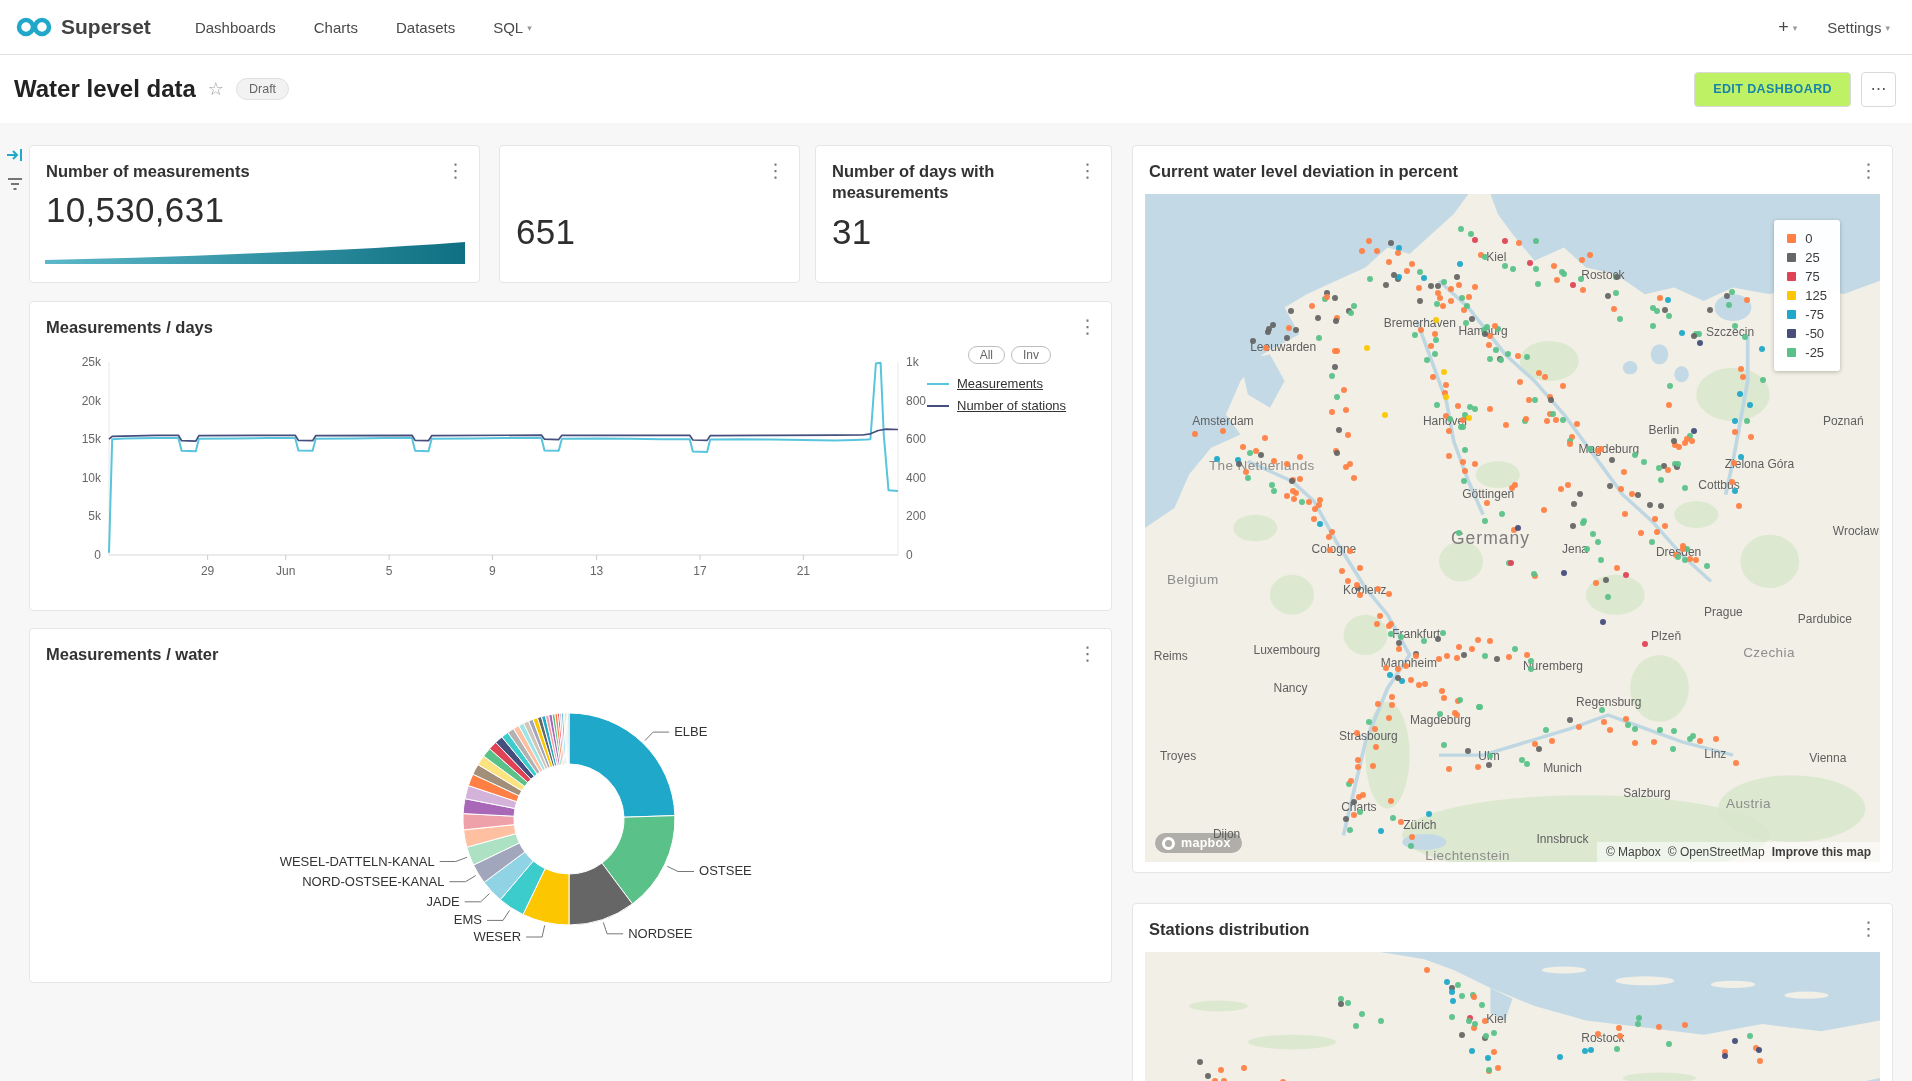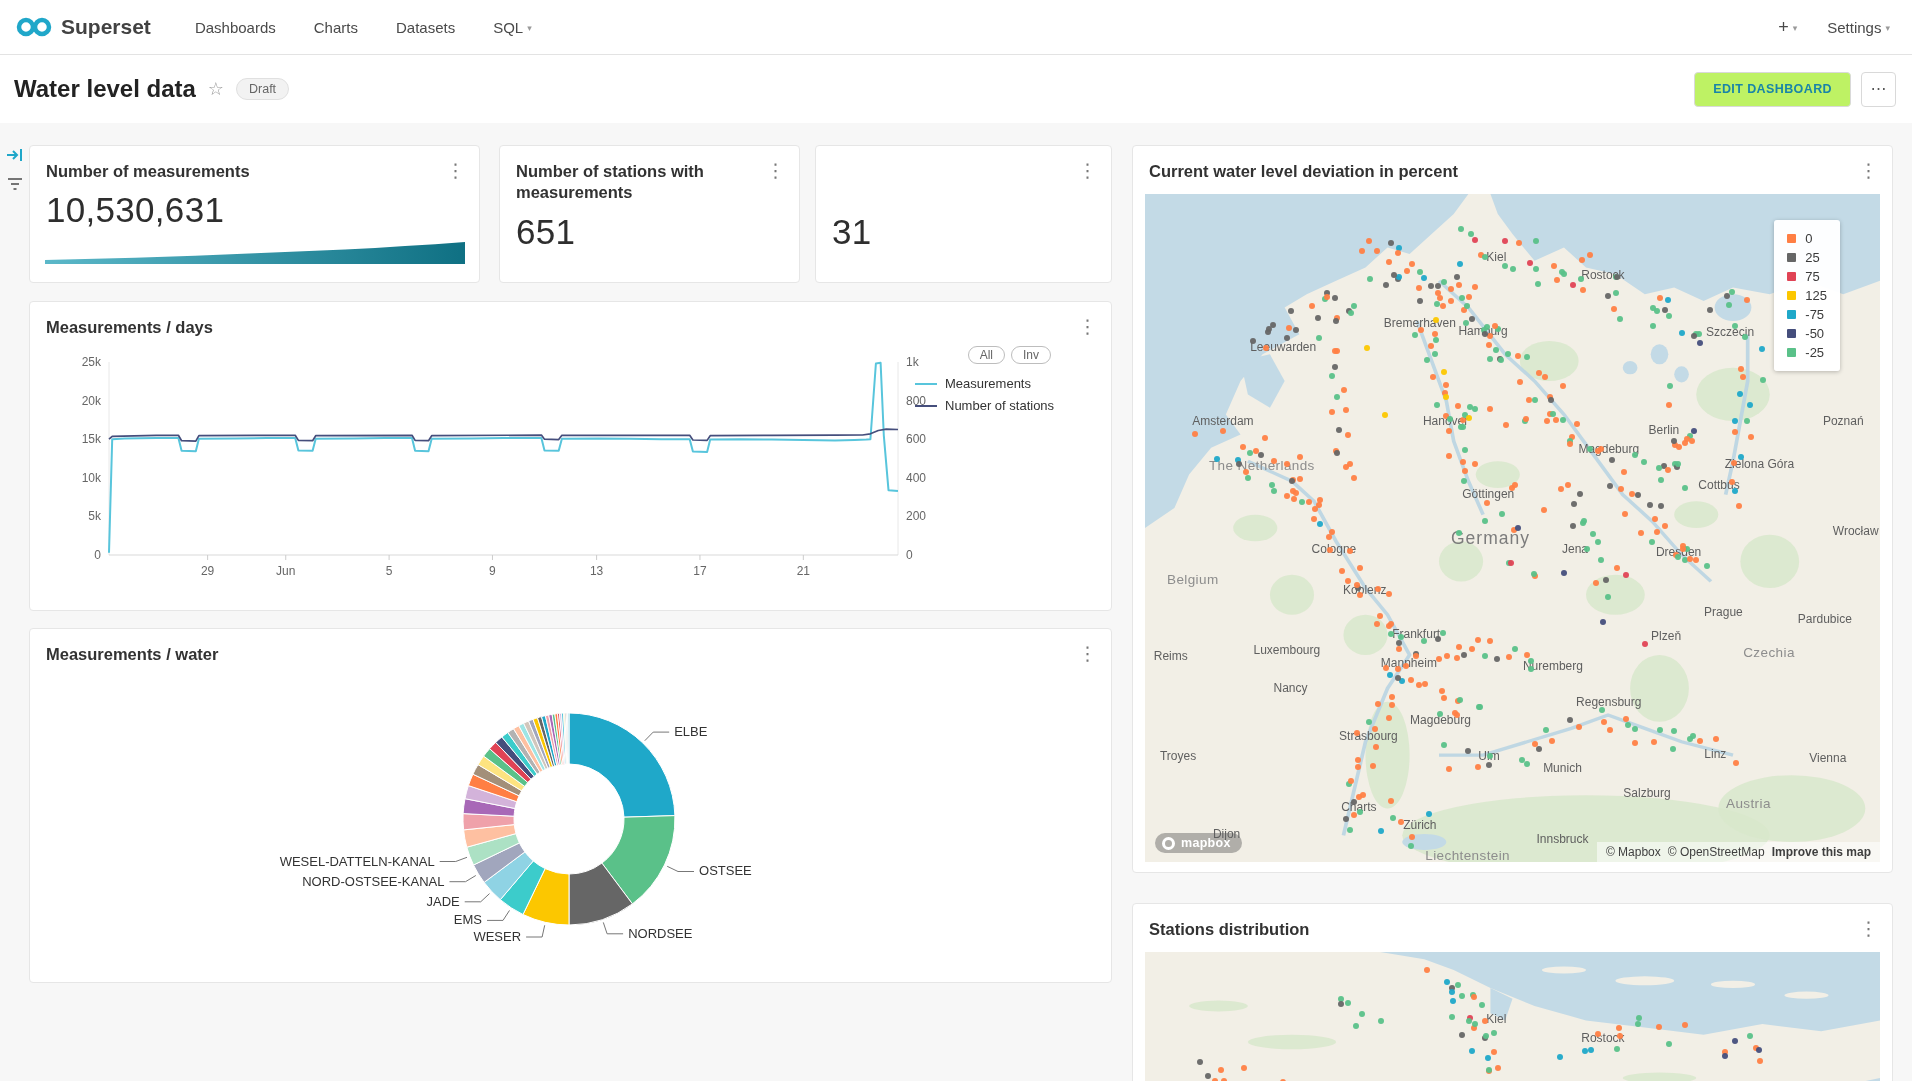--- a/index.html
+++ b/index.html
@@ -30,21 +30,21 @@
   .card-title{position:absolute;left:16px;top:15px;font-size:16.5px;font-weight:bold;color:#323232;line-height:1.3;
     padding-right:42px;z-index:5;}
   .kebab{position:absolute;top:12px;right:8px;font-size:19px;color:#777;background:none;border:none;cursor:pointer;z-index:7;}
   .big-number{position:absolute;left:16px;font-size:35px;font-weight:500;color:#2e2e2e;letter-spacing:.3px;}
   .card-num1 .big-number{top:44px;}
   .card-num2 .big-number,.card-num3 .big-number{top:66px;}
   .spark{position:absolute;left:15px;right:14px;bottom:18px;height:24px;}
   
   .pills{position:absolute;top:44px;right:60px;display:flex;gap:6px;z-index:6;}
   .pill{border:1px solid #BDBDBD;border-radius:11px;padding:1px 11px;font-size:12px;color:#666;background:#fff;cursor:pointer;}
-  .line-legend{position:absolute;top:74px;right:20px;width:176px;font-size:13px;color:#333;z-index:6;}
+  .line-legend{position:absolute;top:74px;right:8px;width:176px;font-size:13px;color:#333;z-index:6;text-decoration:underline;}
   .legend-row{display:flex;align-items:center;gap:8px;margin-bottom:7px;}
   .legend-swatch{width:22px;height:0;border-top:2px solid #000;}
   
   .map{position:absolute;left:12px;right:12px;top:48px;overflow:hidden;background:#F2EFE6;}
   #map1{height:668px;}
   #map2{height:180px;}
   .map svg.terrain{position:absolute;inset:0;width:100%;height:100%;}
   .map-city{position:absolute;font-size:12px;color:#5f5f5f;transform:translate(-50%,-50%);white-space:nowrap;z-index:3;}
   .map-country{position:absolute;font-size:13.5px;color:#8d8d8d;letter-spacing:.4px;transform:translate(-50%,-50%);white-space:nowrap;z-index:3;}
   .map-country.big{font-size:17.5px;color:#7c7c7c;letter-spacing:1px;}
@@ -123,25 +123,25 @@
           <defs>
             <linearGradient id="sparkg" x1="0" y1="0" x2="1" y2="0">
               <stop offset="0%" stop-color="#5BB8C9"></stop>
               <stop offset="100%" stop-color="#0F7083"></stop>
             </linearGradient>
           </defs>
           <polygon points="0,24 0,20.07142857142857 30,19.285714285714285 60,18.5 90,17.714285714285715 120,16.771428571428572 150,15.82857142857143 180,14.571428571428571 210,13.314285714285715 240,12.057142857142859 270,10.8 300,9.542857142857143 330,7.9714285714285715 360,6.085714285714285 390,4.199999999999999 420,2 420,24" fill="url(#sparkg)"></polygon>
         </svg></div>
   </div>
   <div class="card card-num2" style="left:499px;top:22px;width:301px;height:138px;">
-    <div class="card-title">Number of stations with measurements</div>
     <button class="kebab">⋮</button>
     <div class="big-number">651</div>
   </div>
   <div class="card card-num3" style="left:815px;top:22px;width:297px;height:138px;">
+    <div class="card-title">Number of days with measurements</div>
     <button class="kebab">⋮</button>
     <div class="big-number">31</div>
   </div>
 
   <div class="card" style="left:29px;top:178px;width:1083px;height:310px;">
     <div class="card-title">Measurements / days</div>
     <button class="kebab">⋮</button>
     <div class="pills">
       <span class="pill">All</span>
       <span class="pill">Inv</span>

